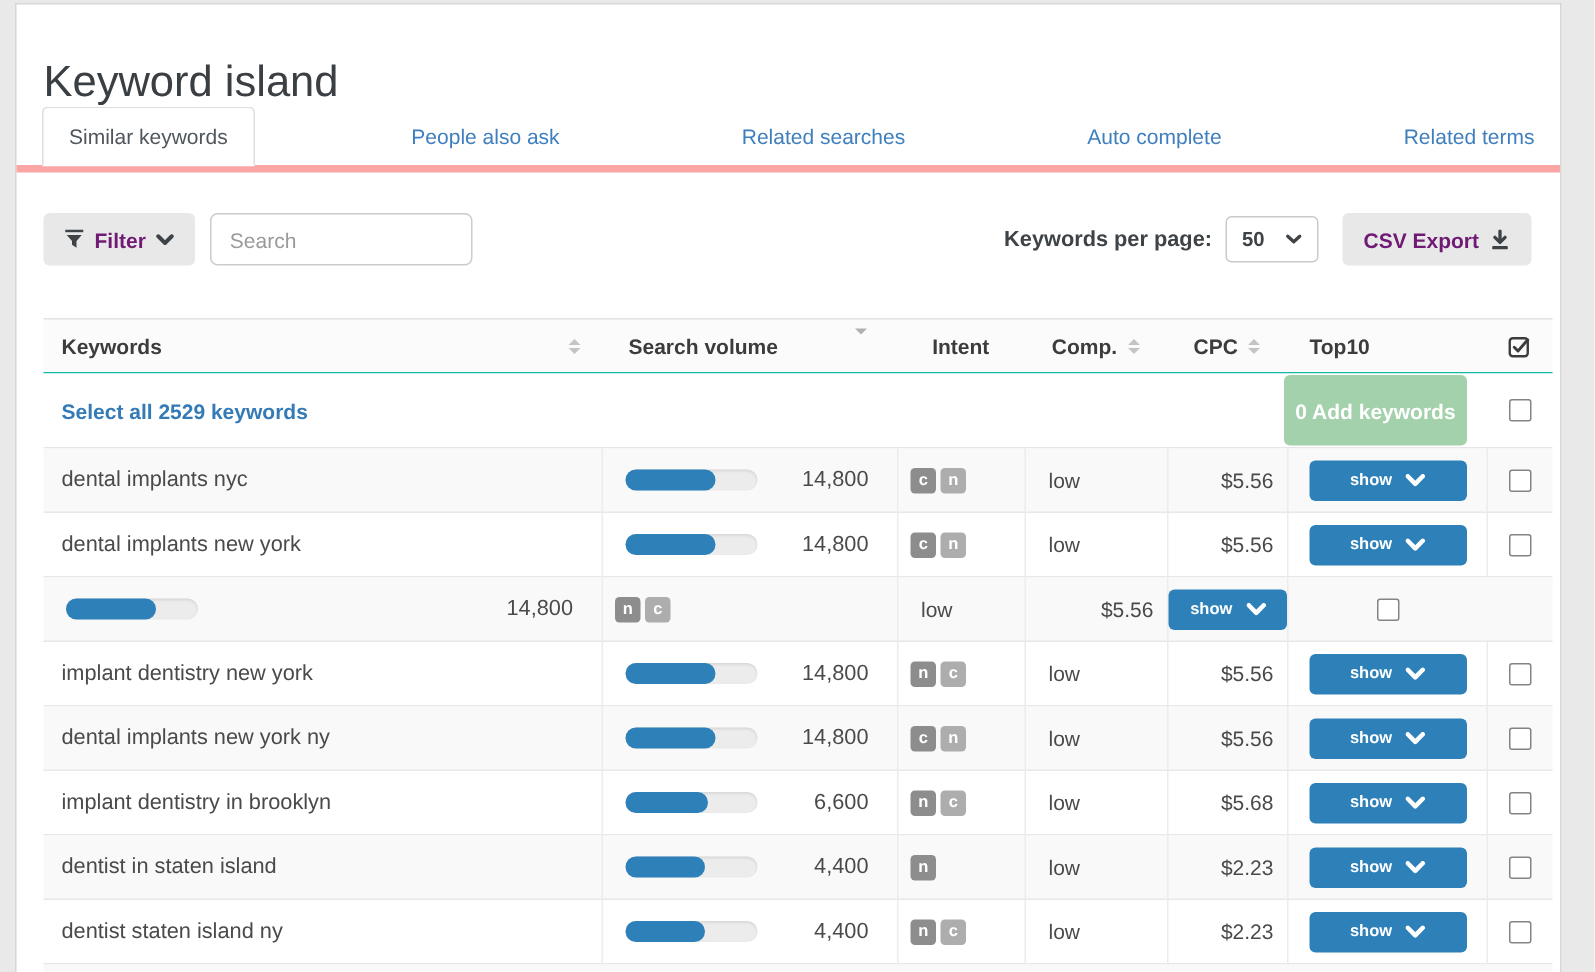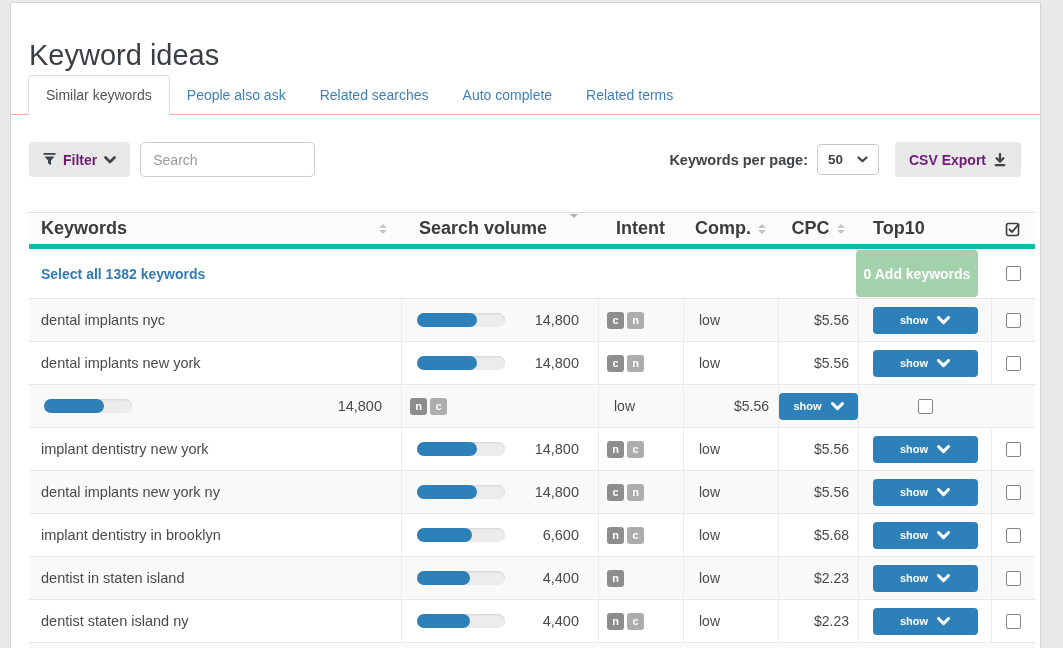--- a/index.html
+++ b/index.html
@@ -17,21 +17,22 @@
     background:#fff; border:1px solid #d6d6d6; border-bottom:none;
   }
   .page-title {
     position:absolute; left:18px; top:17px;
     font-size:29px; font-weight:400; color:#3a3f44;
   }
   
   .tabs {
     position:absolute; left:0; right:0; top:69px; height:43px;
     display:flex; align-items:flex-end; padding-left:17px;
-    border-bottom:1px solid #fca5a5;
+    border-bottom:5px solid #fca5a5;
+    justify-content:space-between;
   }
   .tab { padding:11px 17px; font-size:14px; color:var(--link); cursor:pointer; white-space:nowrap; }
   .tab.active {
     background:#fff; border:1px solid #ddd; border-bottom:1px solid #fff;
     margin-bottom:-1px; border-radius:4px 4px 0 0; color:#4f565c;
   }
   
   .toolbar {
     position:absolute; left:18px; right:19px; top:139px; height:35px;
     display:flex; align-items:center;
@@ -55,22 +56,22 @@
     border-radius:4px; background:#fff; display:flex; align-items:center;
     justify-content:space-between; padding:0 10px; font-size:13.5px;
     font-weight:bold; color:#3e4347; cursor:pointer;
   }
   .csv-btn { margin-left:16px; }
   
   .table { position:absolute; left:18px; top:209px; width:1006px; }
   .grid-row { display:grid; grid-template-columns:372px 197px 85px 95px 80px 133px 44px; }
   .thead {
     height:37px; align-items:center; background:#fbfbfb;
-    border-top:1px solid #e2e2e2; border-bottom:5px solid #14b8a6;
-    font-weight:bold; font-size:18px; color:#3c3c3c;
+    border-top:1px solid #e2e2e2; border-bottom:1px solid #14b8a6;
+    font-weight:bold; font-size:14px; color:#3c3c3c;
   }
   .th { display:flex; align-items:center; }
   .th-keywords { padding-left:12px; justify-content:space-between; padding-right:14px; }
   .th-volume  { padding-left:18px; justify-content:space-between; padding-right:20px; }
   .th-center  { justify-content:center; gap:7px; }
   .th-top10   { padding-left:15px; }
   .th-check   { justify-content:center; }
   .sort-both { display:inline-flex; flex-direction:column; gap:2px; }
   .tri-up   { width:0; height:0; border-left:4px solid transparent; border-right:4px solid transparent; border-bottom:4px solid #c4c4c4; }
   .tri-down { width:0; height:0; border-left:4px solid transparent; border-right:4px solid transparent; border-top:4px solid #c4c4c4; }
@@ -121,21 +122,21 @@
     background:#fff; appearance:none; -webkit-appearance:none; margin:0; cursor:pointer;
   }
   .partial-row { height:12px; background:#f9f9f9; }
   svg { display:block; }
 </style>
 </head>
 <body style="--accent: #2e80b9; --link: #3f7fbe; --green: #a3d1ab; --badge-dark: #8d8d8d; --badge-light: #adadad;">
 
 <div class="card">
 
-  <h1 class="page-title">Keyword ideas</h1>
+  <h1 class="page-title">Keyword island</h1>
 
   <div class="tabs">
       <div class="tab active">Similar keywords</div>
       <div class="tab">People also ask</div>
       <div class="tab">Related searches</div>
       <div class="tab">Auto complete</div>
       <div class="tab">Related terms</div>
     </div>
 
   <div class="toolbar">
@@ -219,21 +220,21 @@
         <span>
           <svg width="16" height="16" viewBox="0 0 16 16">
             <rect x="1.5" y="2.5" width="12" height="12" rx="2" fill="none" stroke="#3c3c3c" stroke-width="1.6"></rect>
             <path d="M4.5 8.5 L7 11 L13.5 3.5" fill="none" stroke="#3c3c3c" stroke-width="1.9" stroke-linecap="round" stroke-linejoin="round"></path>
           </svg>
         </span>
       </div>
     </div>
 
     <div class="grid-row select-row">
-      <span class="select-all-link">Select all 1382 keywords</span>
+      <span class="select-all-link">Select all 2529 keywords</span>
       <button class="add-btn">0 Add keywords</button>
       <div class="check-cell">
         <input type="checkbox" class="checkbox" style="">
       </div>
     </div>
 
     <div id="table-body">
   <div class="grid-row data-row">
     <div class="cell-keyword">
       <span>dental implants nyc</span>

